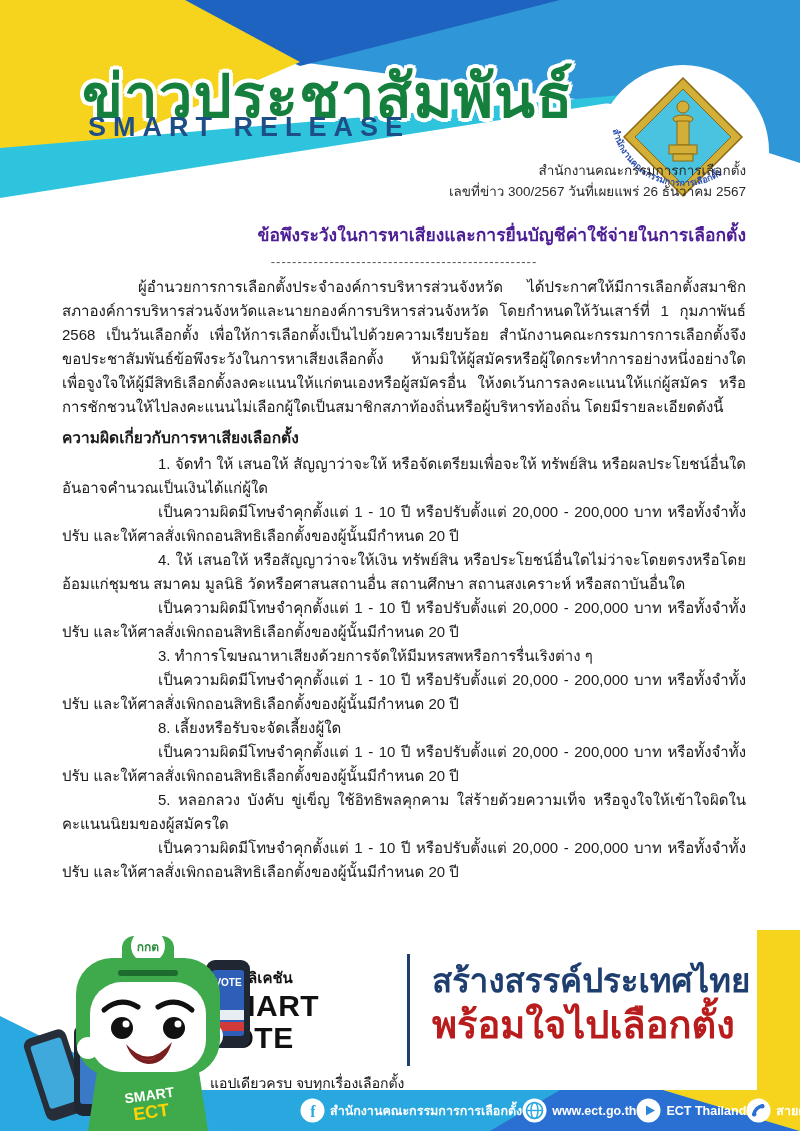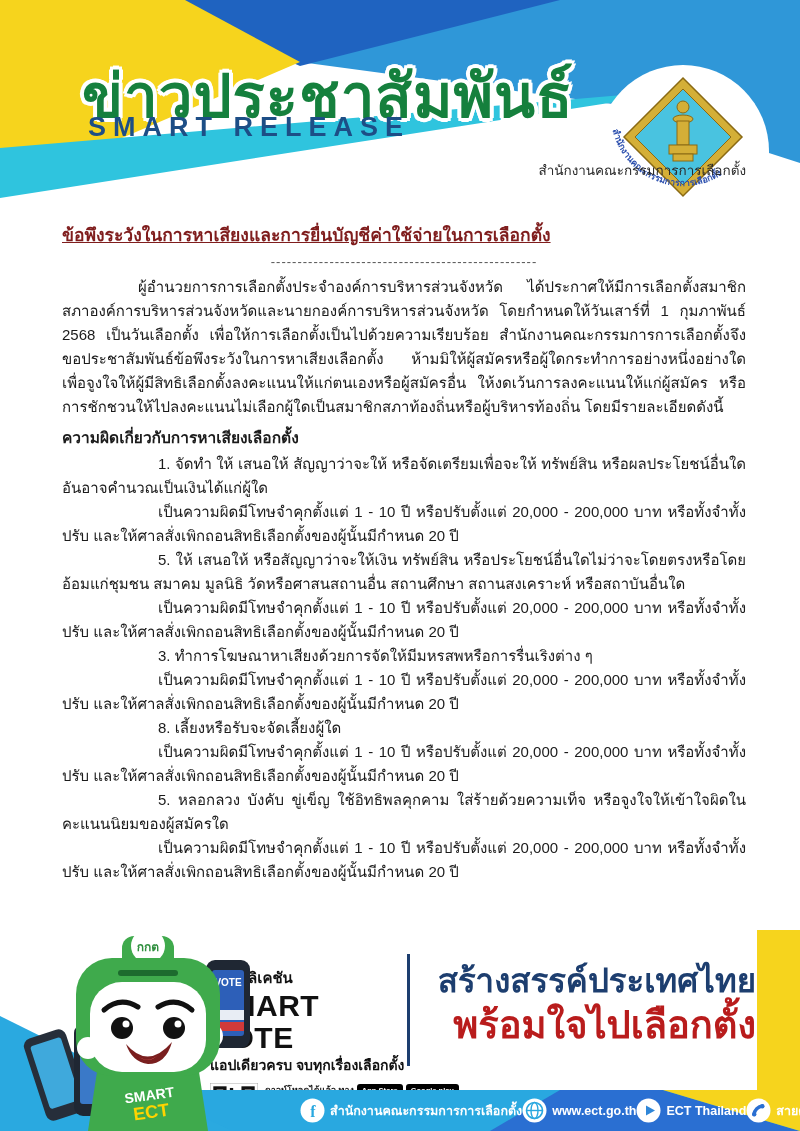--- a/index.html
+++ b/index.html
@@ -13,49 +13,49 @@
   .brand-th {
     position:absolute; left:82px; top:48px; font-size:60px; font-weight:800; color:#15803d;
     letter-spacing:1px; white-space:nowrap;
     text-shadow:-3px -3px 0 #fff,3px -3px 0 #fff,-3px 3px 0 #fff,3px 3px 0 #fff,0 -4px 0 #fff,0 4px 0 #fff,-4px 0 0 #fff,4px 0 0 #fff;
   }
   .brand-en { position:absolute; left:88px; top:112px; font-size:27px; font-weight:600; color:#1d4e86; letter-spacing:7px; white-space:nowrap; }
   .agency { position:absolute; top:160px; right:54px; text-align:right; font-size:13.5px; line-height:21px; color:#2b2b2b; }
 
   
   .doc { position:absolute; top:222px; left:62px; width:684px; color:#1b1b1b; }
-  .doc-title { text-align:left; font-size:17.5px; font-weight:bold; line-height:27px; color:#7f1d1d;text-decoration:underline; }
+  .doc-title { text-align:right; font-size:17.5px; font-weight:bold; line-height:27px; color:#4c1d95; }
   .dash-divider { text-align:center; font-size:13px; color:#555; letter-spacing:1px; margin:5px 0 6px 0; overflow:hidden; white-space:nowrap; }
   .doc p { font-size:15px; line-height:24px; text-align:justify; overflow-wrap:break-word; }
   p.indent-lg { text-indent:76px; }
   p.indent-xl { text-indent:96px; }
   .section-heading { font-size:15.5px; font-weight:bold; margin:6px 0 2px 0; }
 
   
   .footer { position:absolute; top:930px; left:0; width:800px; height:201px; background:#fff; }
   .yellow-band { position:absolute; top:0; right:0; width:43px; height:160px; background:#f6d41d; }
   .footer-divider { position:absolute; left:407px; top:24px; width:3px; height:112px; background:#1d3e6f; }
   .mascot { position:absolute; left:0; top:-6px; z-index:6; }
 
   .app-block { position:absolute; left:210px; top:36px; width:200px; color:#111; }
   .app-label { font-size:15px; font-weight:600; }
   .app-name { font-size:30px; font-weight:800; letter-spacing:.5px; line-height:32px; }
-  .app-tagline { font-size:14px; font-weight:700; margin-top:0; white-space:nowrap; }
+  .app-tagline { font-size:14px; font-weight:400; margin-top:18px; white-space:nowrap; }
   .app-row { display:flex; margin-top:7px; gap:7px; }
   .qr { flex:0 0 auto; }
   .app-dl { display:flex; flex-direction:column; gap:3px; font-size:9px; color:#111; }
   .dl-line { display:flex; align-items:center; gap:3px; font-weight:bold; white-space:nowrap; }
   .badge { background:#000; color:#fff; border-radius:3px; font-size:7.5px; font-weight:bold; padding:2px 5px; white-space:nowrap; }
   .search-pill { display:flex; align-items:center; background:#1b2a4a; border-radius:3px; padding:2px 3px; gap:4px; width:146px; }
   .search-pill .lbl { color:#fff; font-size:8.5px; font-weight:bold; white-space:nowrap; }
   .search-field { background:#fff; border-radius:2px; flex:1; display:flex; align-items:center; justify-content:space-between; padding:1px 3px; }
   .search-field .term { font-size:9px; font-weight:bold; color:#111; }
   .alt-dl { font-size:9.5px; font-weight:bold; white-space:nowrap; }
 
-  .slogan { position:absolute; left:419px; top:30px; width:337px; text-align:right; }
+  .slogan { position:absolute; left:432px; top:30px; width:337px; text-align:left; }
   .slogan-1 { font-size:33px; font-weight:600; color:#1d3e6f; line-height:42px; white-space:nowrap; }
   .slogan-2 { font-size:38px; font-weight:800; color:#b91c1c; line-height:46px; white-space:nowrap; }
 
   
   .bar { position:absolute; top:1090px; left:0; width:800px; height:41px; z-index:4; }
   .bar-bg { position:absolute; top:0; left:0; }
   .contact-row { position:absolute; top:0; left:300px; right:6px; height:41px; display:flex; align-items:center; justify-content:space-between; z-index:5; }
   .contact { display:flex; align-items:center; gap:5px; color:#fff; font-size:12.5px; font-weight:bold; white-space:nowrap; }
 </style>
 </head>
@@ -87,33 +87,34 @@
           <textPath href="#emb-arc" startOffset="4">สำนักงานคณะกรรมการการเลือกตั้ง</textPath>
         </text>
       </g>
     </svg>
     <div class="brand-th">ข่าวประชาสัมพันธ์</div>
     <div class="brand-en">SMART RELEASE</div>
   </div>
 
   <div class="agency">
     <div>สำนักงานคณะกรรมการการเลือกตั้ง</div>
+    <div>เลขที่ข่าว 300/2567 วันที่เผยแพร่ 26 ธันวาคม 2567</div>
   </div>
 
   <div class="doc">
     <div class="doc-title">ข้อพึงระวังในการหาเสียงและการยื่นบัญชีค่าใช้จ่ายในการเลือกตั้ง</div>
     <div class="dash-divider">--------------------------------------------------</div>
 
     <p class="indent-lg">ผู้อำนวยการการเลือกตั้งประจำองค์การบริหารส่วนจังหวัด ได้ประกาศให้มีการเลือกตั้งสมาชิกสภาองค์การบริหารส่วนจังหวัดและนายกองค์การบริหารส่วนจังหวัด โดยกำหนดให้วันเสาร์ที่ 1 กุมภาพันธ์ 2568 เป็นวันเลือกตั้ง เพื่อให้การเลือกตั้งเป็นไปด้วยความเรียบร้อย สำนักงานคณะกรรมการการเลือกตั้งจึงขอประชาสัมพันธ์ข้อพึงระวังในการหาเสียงเลือกตั้ง ห้ามมิให้ผู้สมัครหรือผู้ใดกระทำการอย่างหนึ่งอย่างใดเพื่อจูงใจให้ผู้มีสิทธิเลือกตั้งลงคะแนนให้แก่ตนเองหรือผู้สมัครอื่น ให้งดเว้นการลงคะแนนให้แก่ผู้สมัคร หรือการชักชวนให้ไปลงคะแนนไม่เลือกผู้ใดเป็นสมาชิกสภาท้องถิ่นหรือผู้บริหารท้องถิ่น โดยมีรายละเอียดดังนี้</p>
 
     <div class="section-heading">ความผิดเกี่ยวกับการหาเสียงเลือกตั้ง</div>
 
     <p class="indent-xl">1. จัดทำ ให้ เสนอให้ สัญญาว่าจะให้ หรือจัดเตรียมเพื่อจะให้ ทรัพย์สิน หรือผลประโยชน์อื่นใดอันอาจคำนวณเป็นเงินได้แก่ผู้ใด</p>
     <p class="indent-xl">เป็นความผิดมีโทษจำคุกตั้งแต่ 1 - 10 ปี หรือปรับตั้งแต่ 20,000 - 200,000 บาท หรือทั้งจำทั้งปรับ และให้ศาลสั่งเพิกถอนสิทธิเลือกตั้งของผู้นั้นมีกำหนด 20 ปี</p>
-    <p class="indent-xl">5. ให้ เสนอให้ หรือสัญญาว่าจะให้เงิน ทรัพย์สิน หรือประโยชน์อื่นใดไม่ว่าจะโดยตรงหรือโดยอ้อมแก่ชุมชน สมาคม มูลนิธิ วัดหรือศาสนสถานอื่น สถานศึกษา สถานสงเคราะห์ หรือสถาบันอื่นใด</p>
+    <p class="indent-xl">4. ให้ เสนอให้ หรือสัญญาว่าจะให้เงิน ทรัพย์สิน หรือประโยชน์อื่นใดไม่ว่าจะโดยตรงหรือโดยอ้อมแก่ชุมชน สมาคม มูลนิธิ วัดหรือศาสนสถานอื่น สถานศึกษา สถานสงเคราะห์ หรือสถาบันอื่นใด</p>
     <p class="indent-xl">เป็นความผิดมีโทษจำคุกตั้งแต่ 1 - 10 ปี หรือปรับตั้งแต่ 20,000 - 200,000 บาท หรือทั้งจำทั้งปรับ และให้ศาลสั่งเพิกถอนสิทธิเลือกตั้งของผู้นั้นมีกำหนด 20 ปี</p>
     <p class="indent-xl">3. ทำการโฆษณาหาเสียงด้วยการจัดให้มีมหรสพหรือการรื่นเริงต่าง ๆ</p>
     <p class="indent-xl">เป็นความผิดมีโทษจำคุกตั้งแต่ 1 - 10 ปี หรือปรับตั้งแต่ 20,000 - 200,000 บาท หรือทั้งจำทั้งปรับ และให้ศาลสั่งเพิกถอนสิทธิเลือกตั้งของผู้นั้นมีกำหนด 20 ปี</p>
     <p class="indent-xl">8. เลี้ยงหรือรับจะจัดเลี้ยงผู้ใด</p>
     <p class="indent-xl">เป็นความผิดมีโทษจำคุกตั้งแต่ 1 - 10 ปี หรือปรับตั้งแต่ 20,000 - 200,000 บาท หรือทั้งจำทั้งปรับ และให้ศาลสั่งเพิกถอนสิทธิเลือกตั้งของผู้นั้นมีกำหนด 20 ปี</p>
     <p class="indent-xl">5. หลอกลวง บังคับ ขู่เข็ญ ใช้อิทธิพลคุกคาม ใส่ร้ายด้วยความเท็จ หรือจูงใจให้เข้าใจผิดในคะแนนนิยมของผู้สมัครใด</p>
     <p class="indent-xl">เป็นความผิดมีโทษจำคุกตั้งแต่ 1 - 10 ปี หรือปรับตั้งแต่ 20,000 - 200,000 บาท หรือทั้งจำทั้งปรับ และให้ศาลสั่งเพิกถอนสิทธิเลือกตั้งของผู้นั้นมีกำหนด 20 ปี</p>
   </div>
 
   <div class="footer">

